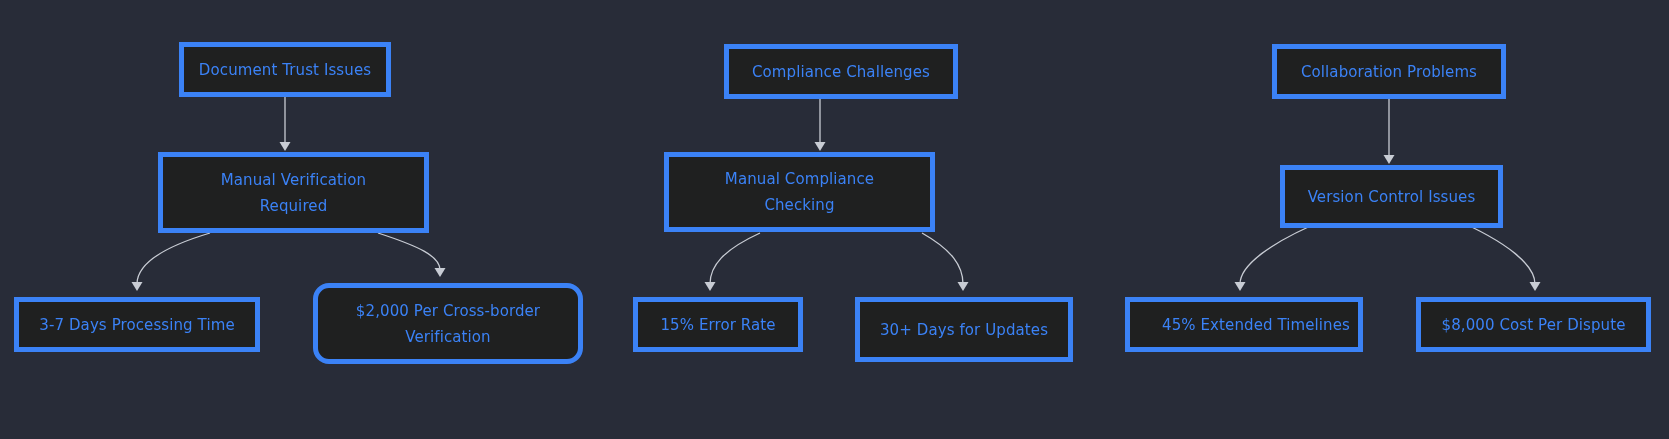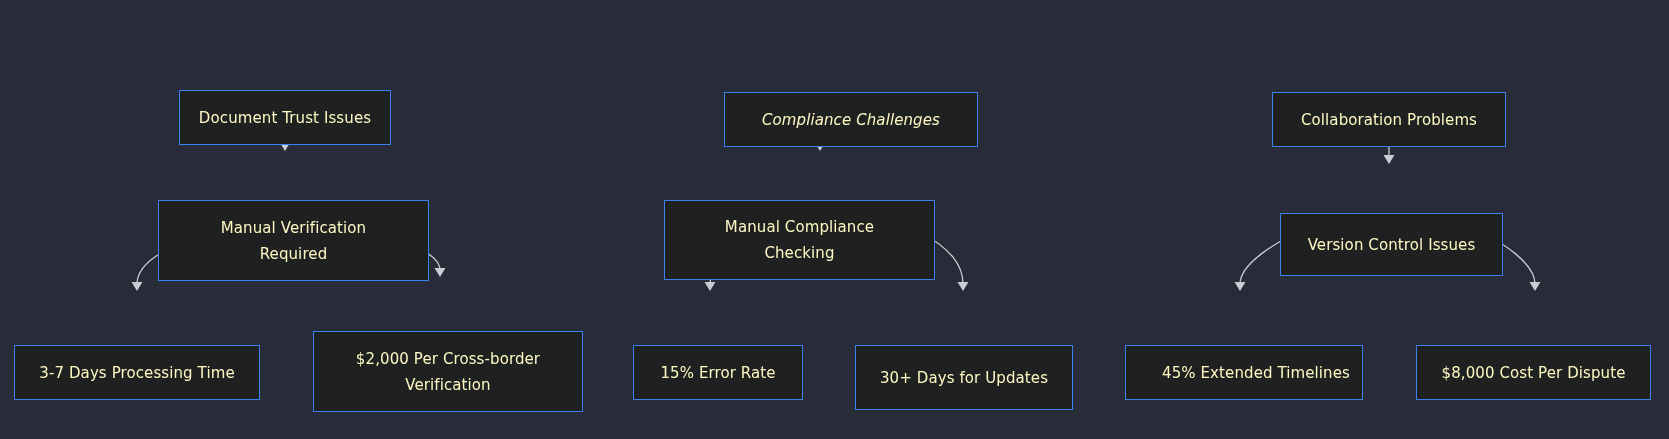--- a/index.html
+++ b/index.html
@@ -20,32 +20,31 @@
     left: 0;
     top: 0;
     width: 1669px;
     height: 439px;
     pointer-events: none;
   }
   .node {
     position: absolute;
     box-sizing: border-box;
     background: #1f2020;
-    border: 1px solid #3b82f6;
-    color: #fef9c3;
+    border: 5px solid #3b82f6;
+    color: #3b82f6;
     display: flex;
     align-items: center;
     justify-content: center;
     text-align: center;
     font-size: 15px;
     line-height: 26px;
     letter-spacing: 0.1px;
     white-space: pre-line;
     z-index: 2;
-    margin-top: 48px;
   }
 </style>
 </head>
 <body>
 
 <div id="canvas">
 
   <svg id="edges" viewBox="0 0 1669 439" xmlns="http://www.w3.org/2000/svg">
       <path d="M 285,97 L 285,145" fill="none" stroke="#c8ccd4" stroke-width="1.3"></path>
       <polygon points="279.5,142 290.5,142 285,151" fill="#c8ccd4"></polygon>
@@ -65,23 +64,23 @@
       <polygon points="1234.5,282 1245.5,282 1240,291" fill="#c8ccd4"></polygon>
       <path d="M 1452,218 C 1510,243 1535,266 1535,284" fill="none" stroke="#c8ccd4" stroke-width="1.3"></path>
       <polygon points="1529.5,282 1540.5,282 1535,291" fill="#c8ccd4"></polygon>
     </svg>
 
   <div id="nodes">
       <div class="node" style="left: 179px; top: 42px; width: 212px; height: 55px;">Document Trust Issues</div>
       <div class="node" style="left: 158px; top: 152px; width: 271px; height: 81px;">Manual Verification
 Required</div>
       <div class="node" style="left: 14px; top: 297px; width: 246px; height: 55px;">3-7 Days Processing Time</div>
-      <div class="node" style="left: 313px; top: 283px; width: 270px; height: 81px;">$2,000 Per Cross-border
+      <div class="node" style="left: 313px; top: 283px; width: 270px; height: 81px; border-radius: 16px;">$2,000 Per Cross-border
 Verification</div>
-      <div class="node" style="left: 724px; top: 44px; width: 254px; height: 55px; font-style: italic;">Compliance Challenges</div>
+      <div class="node" style="left: 724px; top: 44px; width: 234px; height: 55px;">Compliance Challenges</div>
       <div class="node" style="left: 664px; top: 152px; width: 271px; height: 80px;">Manual Compliance
 Checking</div>
       <div class="node" style="left: 633px; top: 297px; width: 170px; height: 55px; text-align: right;">15% Error Rate</div>
       <div class="node" style="left: 855px; top: 297px; width: 218px; height: 65px;">30+ Days for Updates</div>
       <div class="node" style="left: 1272px; top: 44px; width: 234px; height: 55px;">Collaboration Problems</div>
       <div class="node" style="left: 1280px; top: 165px; width: 223px; height: 63px;">Version Control Issues</div>
       <div class="node" style="left: 1125px; top: 297px; width: 238px; height: 55px; padding-left: 24px;">45% Extended Timelines</div>
       <div class="node" style="left: 1416px; top: 297px; width: 235px; height: 55px;">$8,000 Cost Per Dispute</div>
     </div>
 

